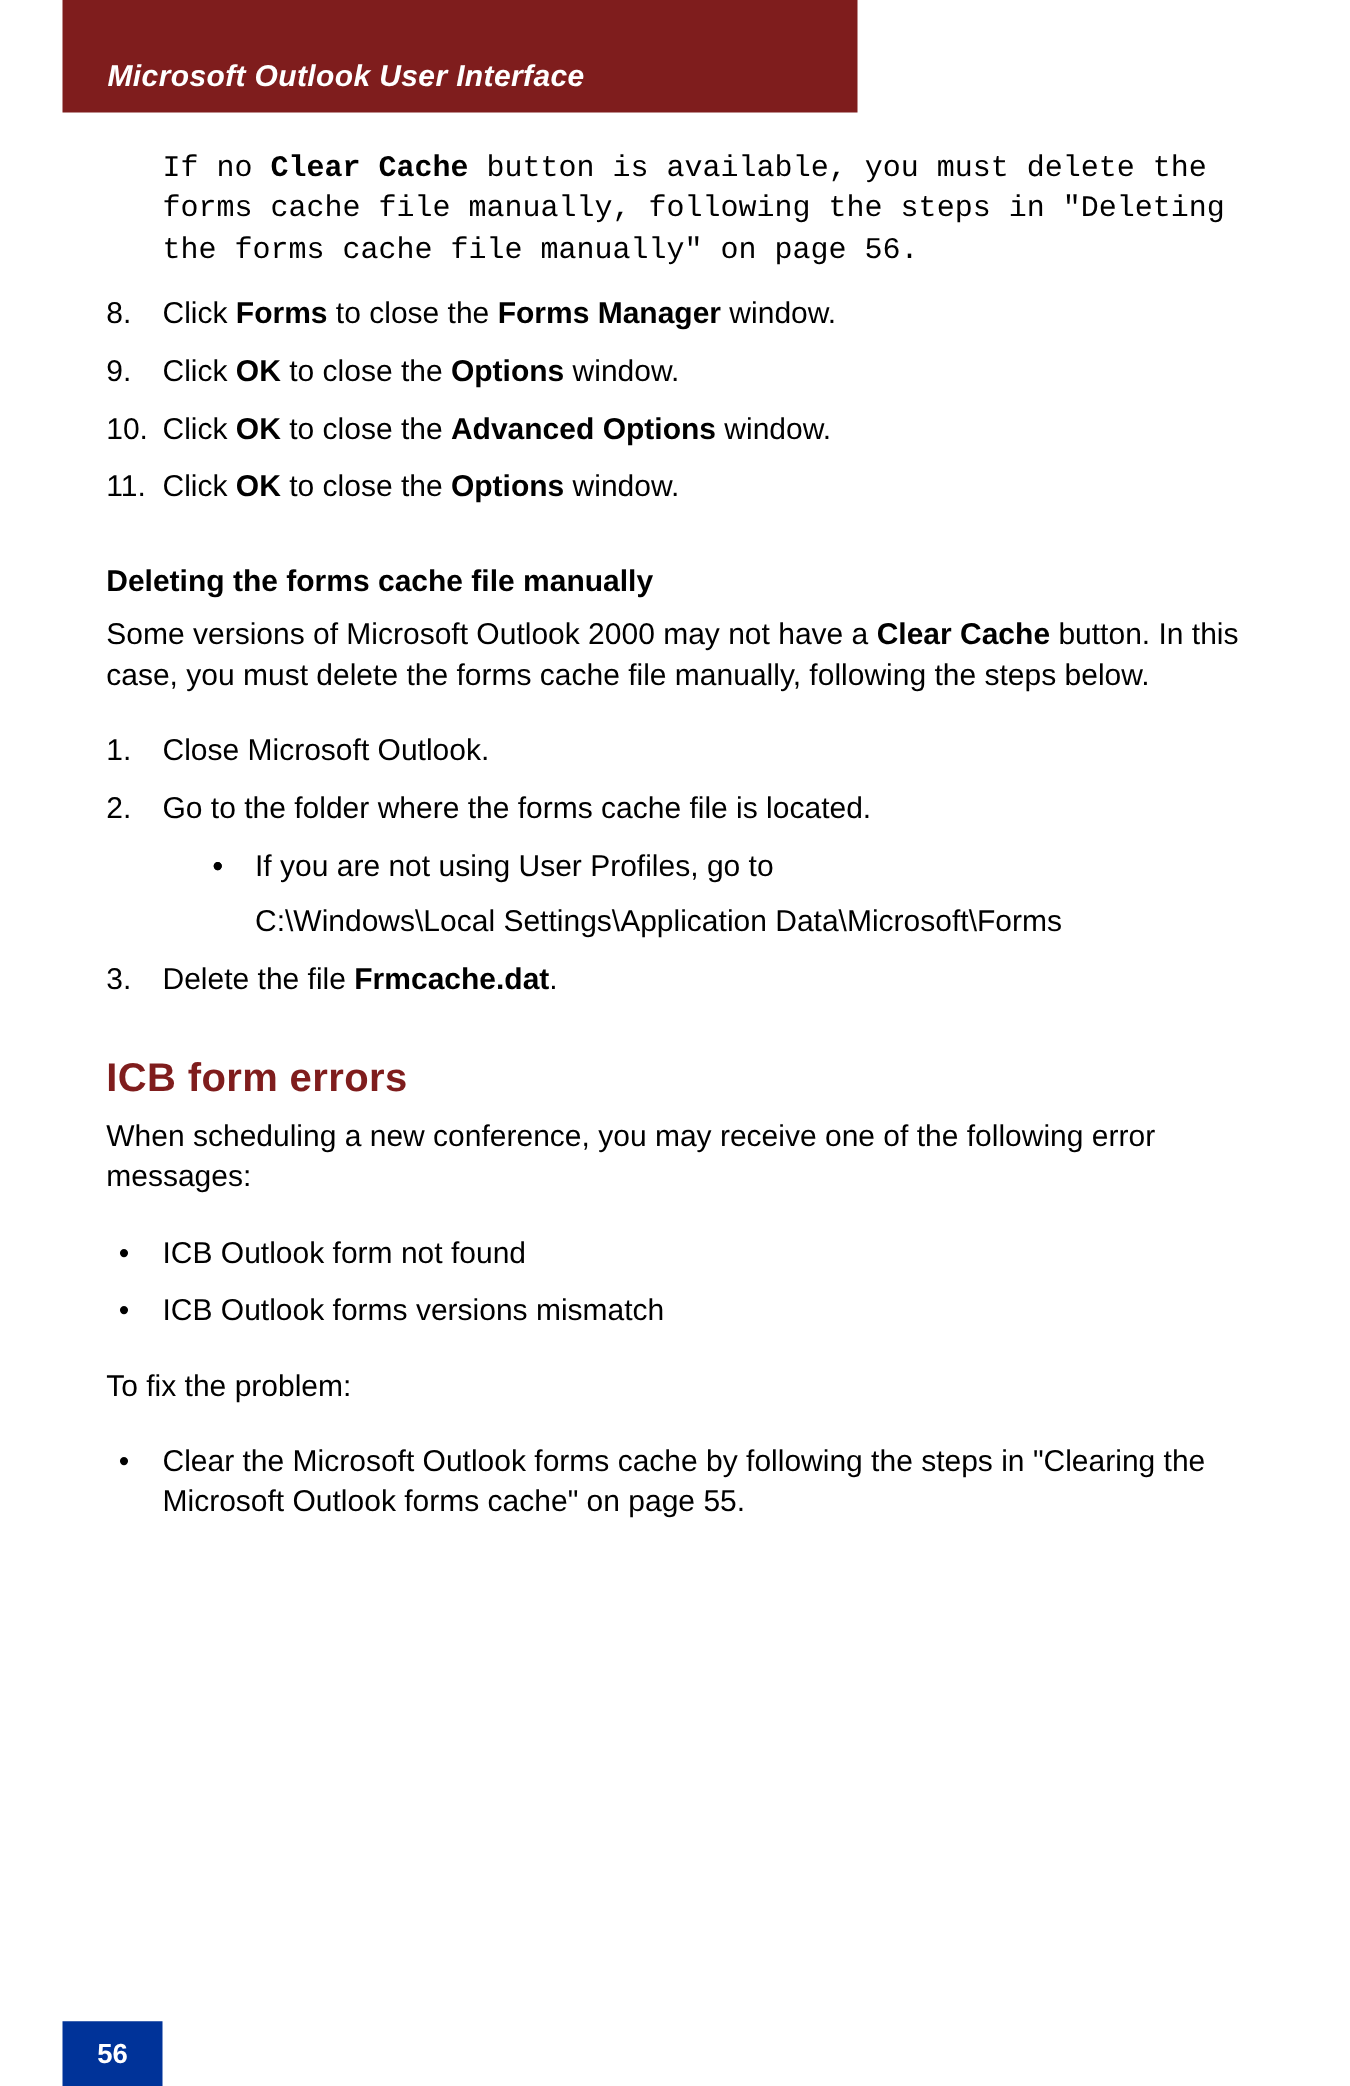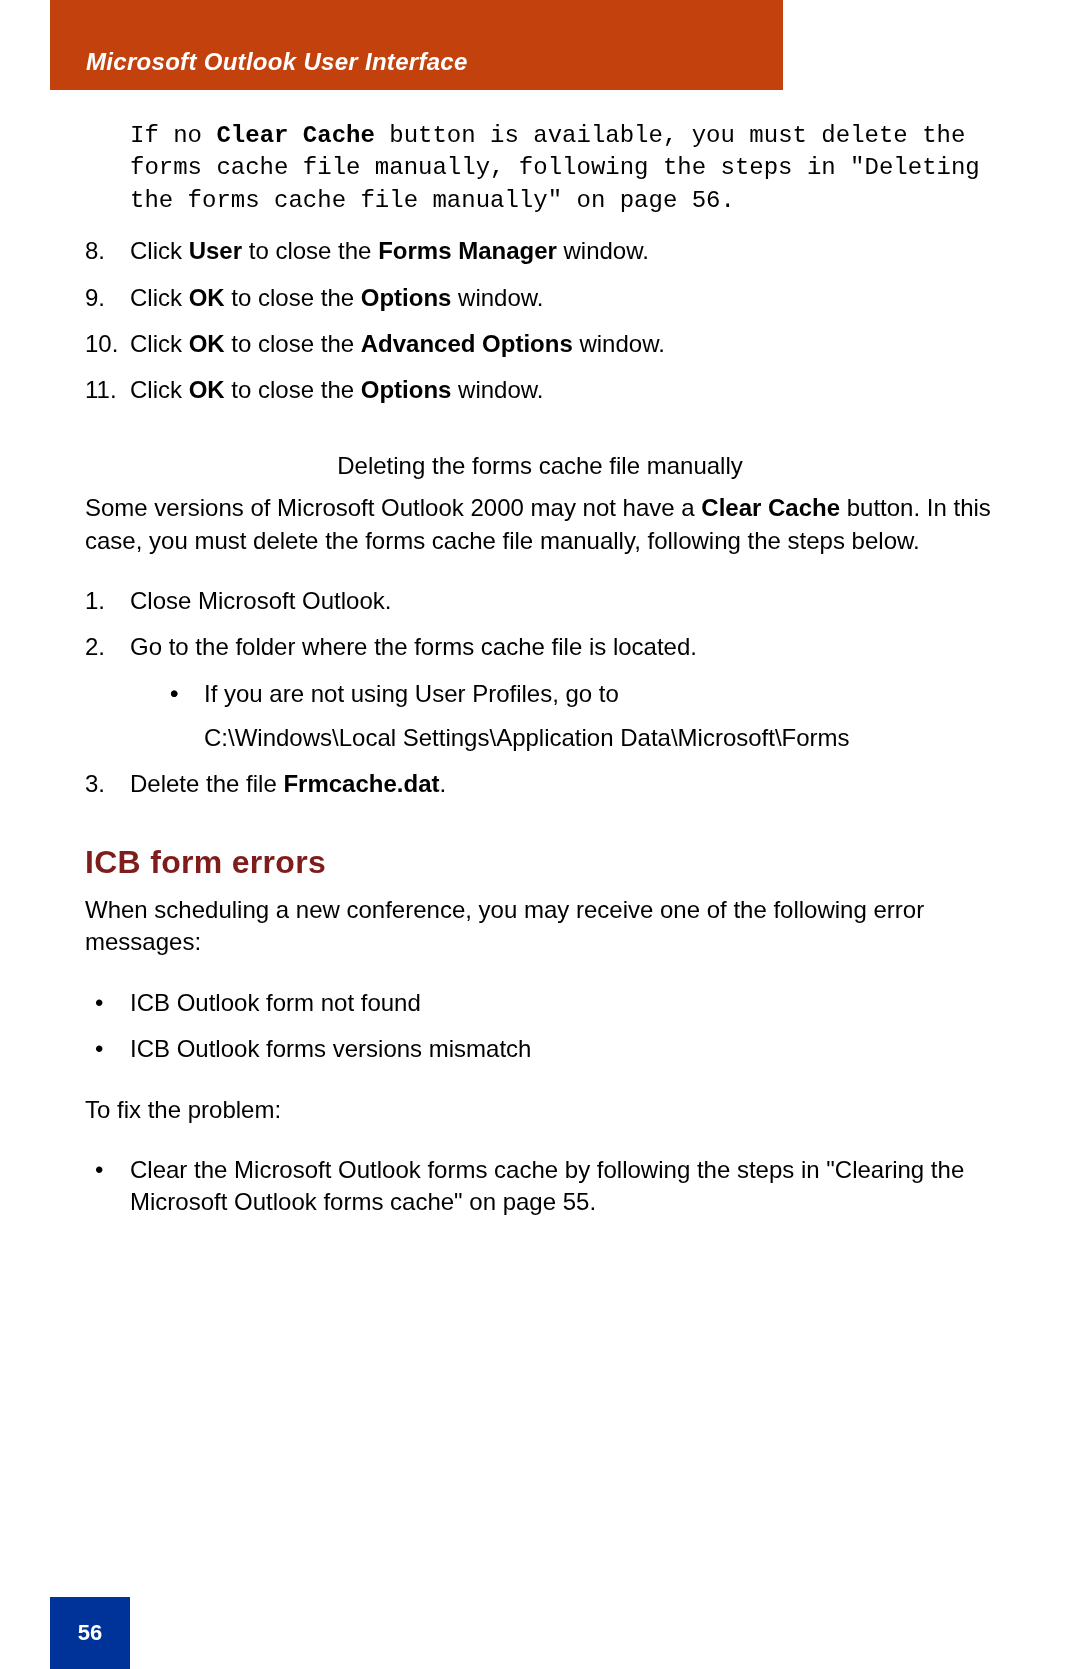--- a/index.html
+++ b/index.html
@@ -13,23 +13,23 @@
   .page {
     position: relative;
     width: 1080px;
     height: 1669px;
     box-sizing: border-box;
   }
   .header-bar {
     position: absolute;
     top: 0;
     left: 50px;
-    width: 733px;
+    width: 636px;
     height: 90px;
-    background: #c2410c;
+    background: #7f1d1d;
   }
   .header-title {
     position: absolute;
     bottom: 14px;
     left: 36px;
     color: #ffffff;
     font-weight: bold;
     font-size: 24px;
     font-family: Arial, Helvetica, sans-serif;
     font-style: italic;
@@ -58,24 +58,23 @@
     padding-left: 45px;
     margin-bottom: 14px;
   }
   ol.numbered > li > .num {
     position: absolute;
     left: 0;
     top: 0;
     width: 40px;
   }
   .subhead {
-    font-weight: normal;
+    font-weight: bold;
     margin-bottom: 10px;
     margin-top: 43px;
-    text-align: center;
   }
   .para {
     margin-bottom: 28px;
   }
   ul.bulleted {
     list-style: none;
     padding: 0;
     margin: 14px 0 0 40px;
   }
   ul.bulleted > li {
@@ -116,21 +115,21 @@
     position: absolute;
     left: 10px;
     top: 0;
     font-size: 24px;
   }
   .footer-bar {
     position: absolute;
     bottom: 0;
     left: 50px;
     width: 80px;
-    height: 72px;
+    height: 52px;
     background: #003399;
     color: #fff;
     font-weight: bold;
     font-size: 22px;
     display: flex;
     align-items: center;
     justify-content: center;
   }
   b { font-weight: bold; }
 </style>
@@ -145,21 +144,21 @@
 
   <div class="content">
 
     <div class="intro-block">
       <span>If no </span><b>Clear Cache</b><span> button is available, you must delete the forms cache file manually, following the steps in "Deleting the forms cache file manually" on page 56.</span>
     </div>
 
     <ol class="numbered">
       <li>
         <span class="num">8.</span>
-        <span>Click </span><b>User</b><span> to close the </span><b>Forms Manager</b><span> window.</span>
+        <span>Click </span><b>Forms</b><span> to close the </span><b>Forms Manager</b><span> window.</span>
       </li>
       <li>
         <span class="num">9.</span>
         <span>Click </span><b>OK</b><span> to close the </span><b>Options</b><span> window.</span>
       </li>
       <li>
         <span class="num">10.</span>
         <span>Click </span><b>OK</b><span> to close the </span><b>Advanced Options</b><span> window.</span>
       </li>
       <li>

